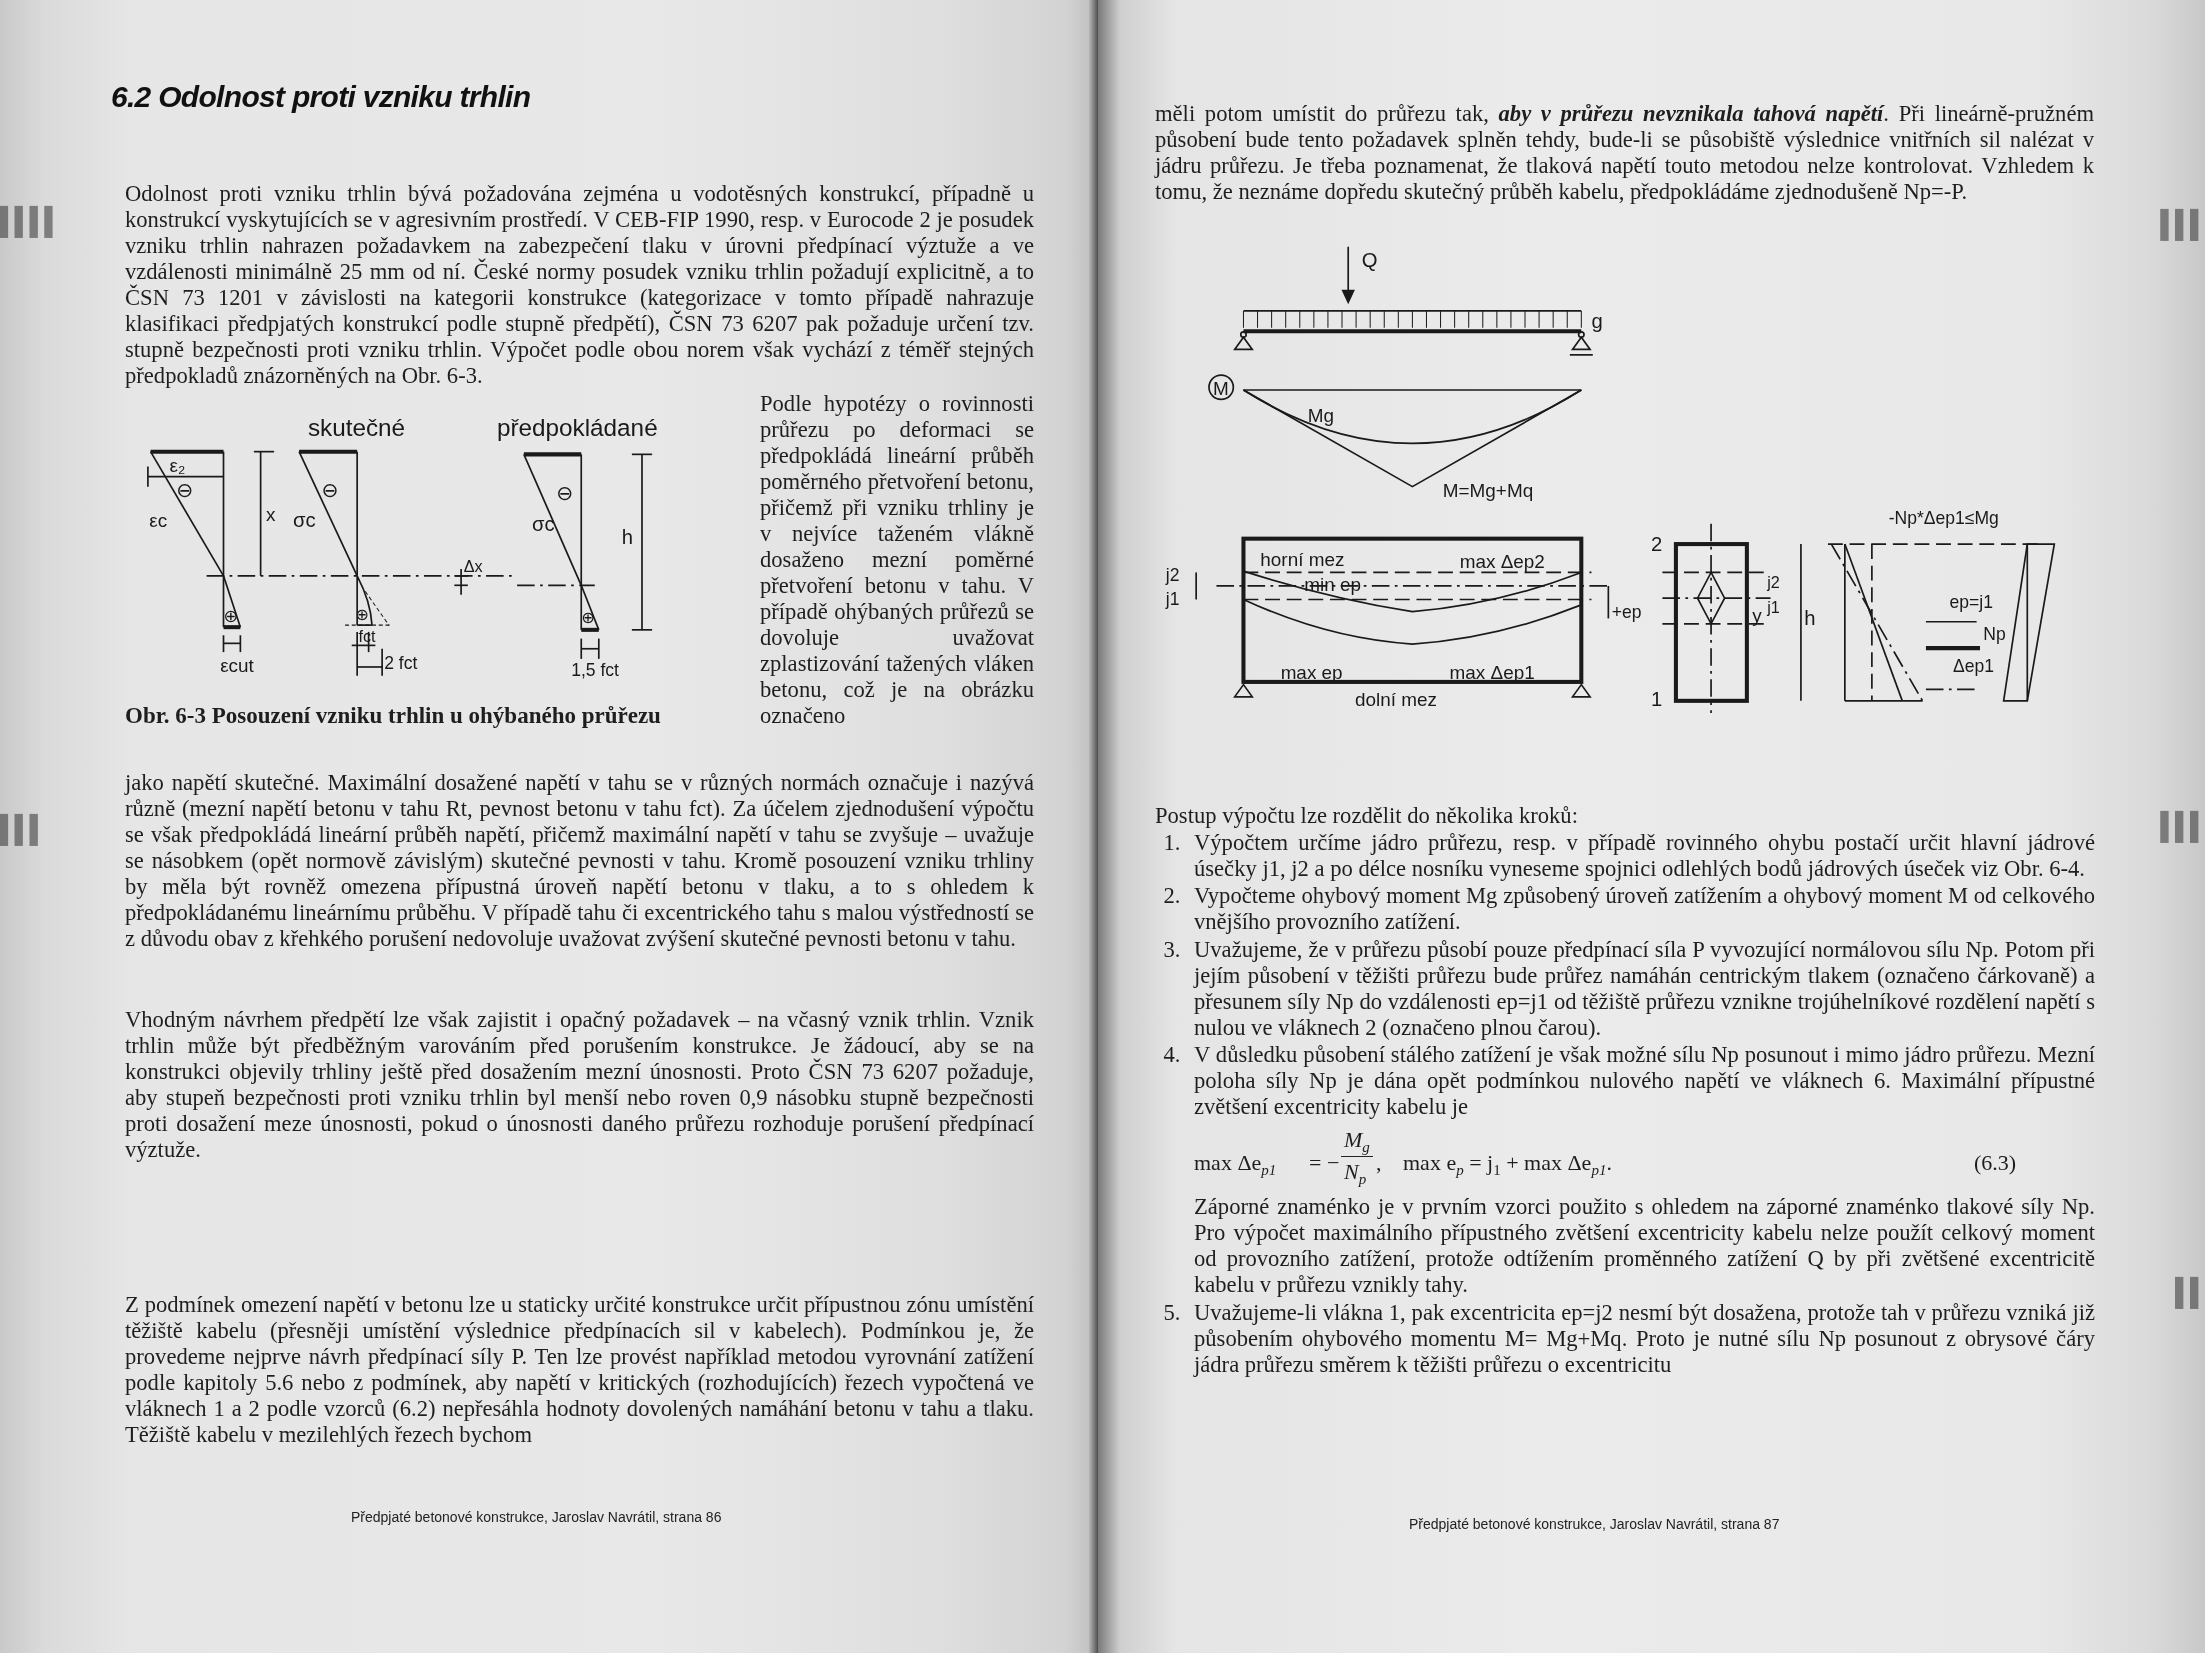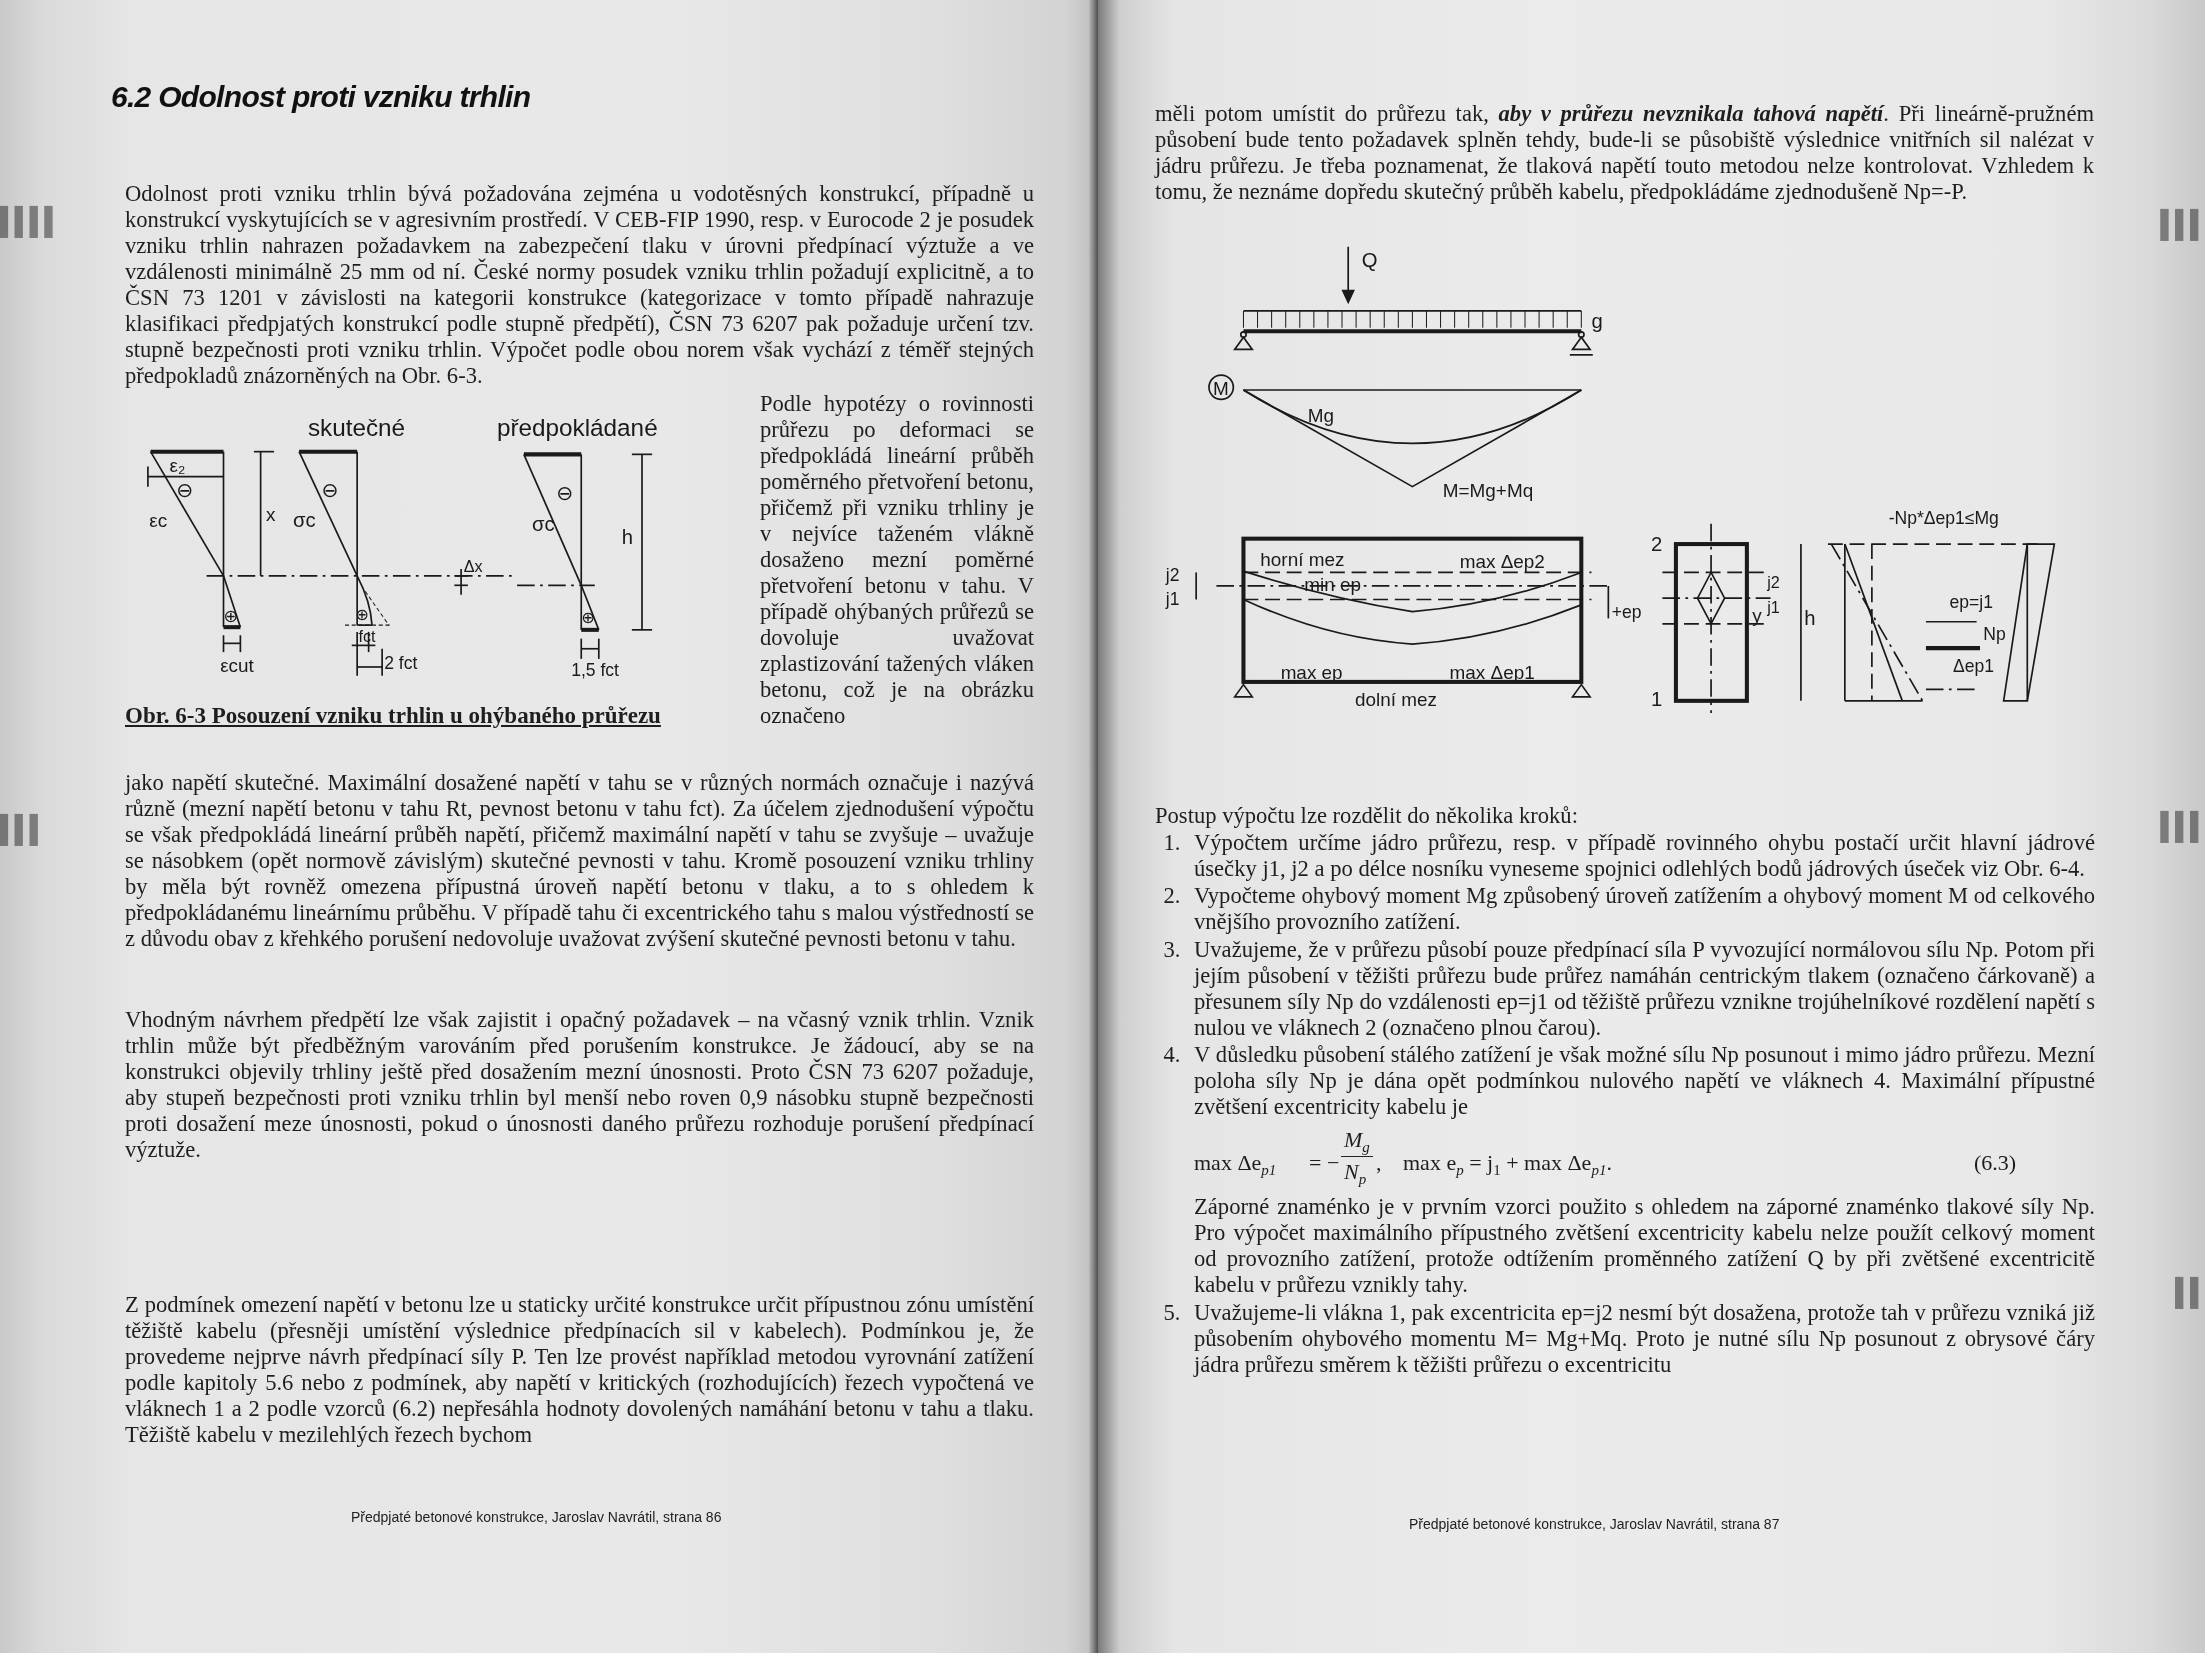--- a/index.html
+++ b/index.html
@@ -28,21 +28,21 @@
 
   .content { position:absolute; }
   h2.sec {
     font-family:"Liberation Sans","DejaVu Sans",sans-serif;
     font-style:italic; font-weight:bold; font-size:30px; margin:0;
     letter-spacing:-0.7px; color:#111;
   }
   p.body {
     margin:0; font-size:22.6px; line-height:26px; text-align:justify;
   }
-  .caption { font-weight:bold; font-size:23px; margin:0;text-decoration:underline; }
+  .caption { font-weight:bold; font-size:23px; margin:0; }
   .footer {
     position:absolute; font-family:"Liberation Sans","DejaVu Sans",sans-serif;
     font-size:14px; color:#222;
   }
   ol.steps { margin:0; padding:0 0 0 88px; font-size:22.6px; line-height:26px; text-align:justify; }
   ol.steps li { padding-left:8px; margin:0 0 1.4px 0; }
   .eq { position:relative; height:74px; font-size:22px; font-style:normal; }
   .eq span { position:absolute; }
   svg text { font-family:"Liberation Sans","DejaVu Sans",sans-serif; fill:#1a1a1a; }
   svg line, svg path, svg rect, svg polygon, svg circle { stroke:#1a1a1a; fill:none; stroke-width:2.5; }
@@ -296,21 +296,21 @@
   <div class="content" style="left:57px;top:803px;width:939px;">
     <p class="body">Postup výpočtu lze rozdělit do několika kroků:</p>
   </div>
 
   <div class="content" style="left:0px;top:830px;width:997px;">
     <ol class="steps">
       <li><span>Výpočtem určíme jádro průřezu, resp. v případě rovinného ohybu postačí určit hlavní jádrové úsečky j1, j2 a po délce nosníku vyneseme spojnici odlehlých bodů jádrových úseček viz Obr.  6-4.</span></li>
       <li><span>Vypočteme ohybový moment Mg způsobený úroveň zatížením a ohybový moment M od celkového vnějšího provozního zatížení.</span></li>
       <li><span>Uvažujeme, že v průřezu působí pouze předpínací síla P vyvozující normálovou sílu Np. Potom při jejím působení v těžišti průřezu bude průřez namáhán centrickým tlakem (označeno čárkovaně) a přesunem síly Np do vzdálenosti ep=j1 od těžiště průřezu vznikne trojúhelníkové rozdělení napětí s nulou ve vláknech 2 (označeno plnou čarou).</span></li>
       <li>
-        <span>V důsledku působení stálého zatížení je však možné sílu Np posunout i mimo jádro průřezu. Mezní poloha síly Np je dána opět podmínkou nulového napětí ve vláknech 4. Maximální přípustné zvětšení excentricity kabelu je</span>
+        <span>V důsledku působení stálého zatížení je však možné sílu Np posunout i mimo jádro průřezu. Mezní poloha síly Np je dána opět podmínkou nulového napětí ve vláknech 6. Maximální přípustné zvětšení excentricity kabelu je</span>
         <div class="eq">
           <span style="left:0;top:30px;"><span style="position:static">max Δe</span><i><sub style="font-size:15px">p1</sub></i></span>
           <span style="left:115px;top:30px;">= −</span>
           <span style="left:150px;top:6.8px;font-style:italic;"><span style="position:static">M</span><sub style="font-size:15px">g</sub></span>
           <span style="left:147px;top:36px;width:32px;border-top:1.4px solid #222;"></span>
           <span style="left:150px;top:39px;font-style:italic;"><span style="position:static">N</span><sub style="font-size:15px">p</sub></span>
           <span style="left:182px;top:30px;">,</span>
           <span style="left:209px;top:30px;"><span style="position:static">max e</span><i><sub style="font-size:15px">p</sub></i> <span style="position:static">= j</span><sub style="font-size:15px">1</sub><span style="position:static"> + max Δe</span><i><sub style="font-size:15px">p1</sub></i><span style="position:static">.</span></span>
           <span style="left:780px;top:30px;">(6.3)</span>
         </div>

